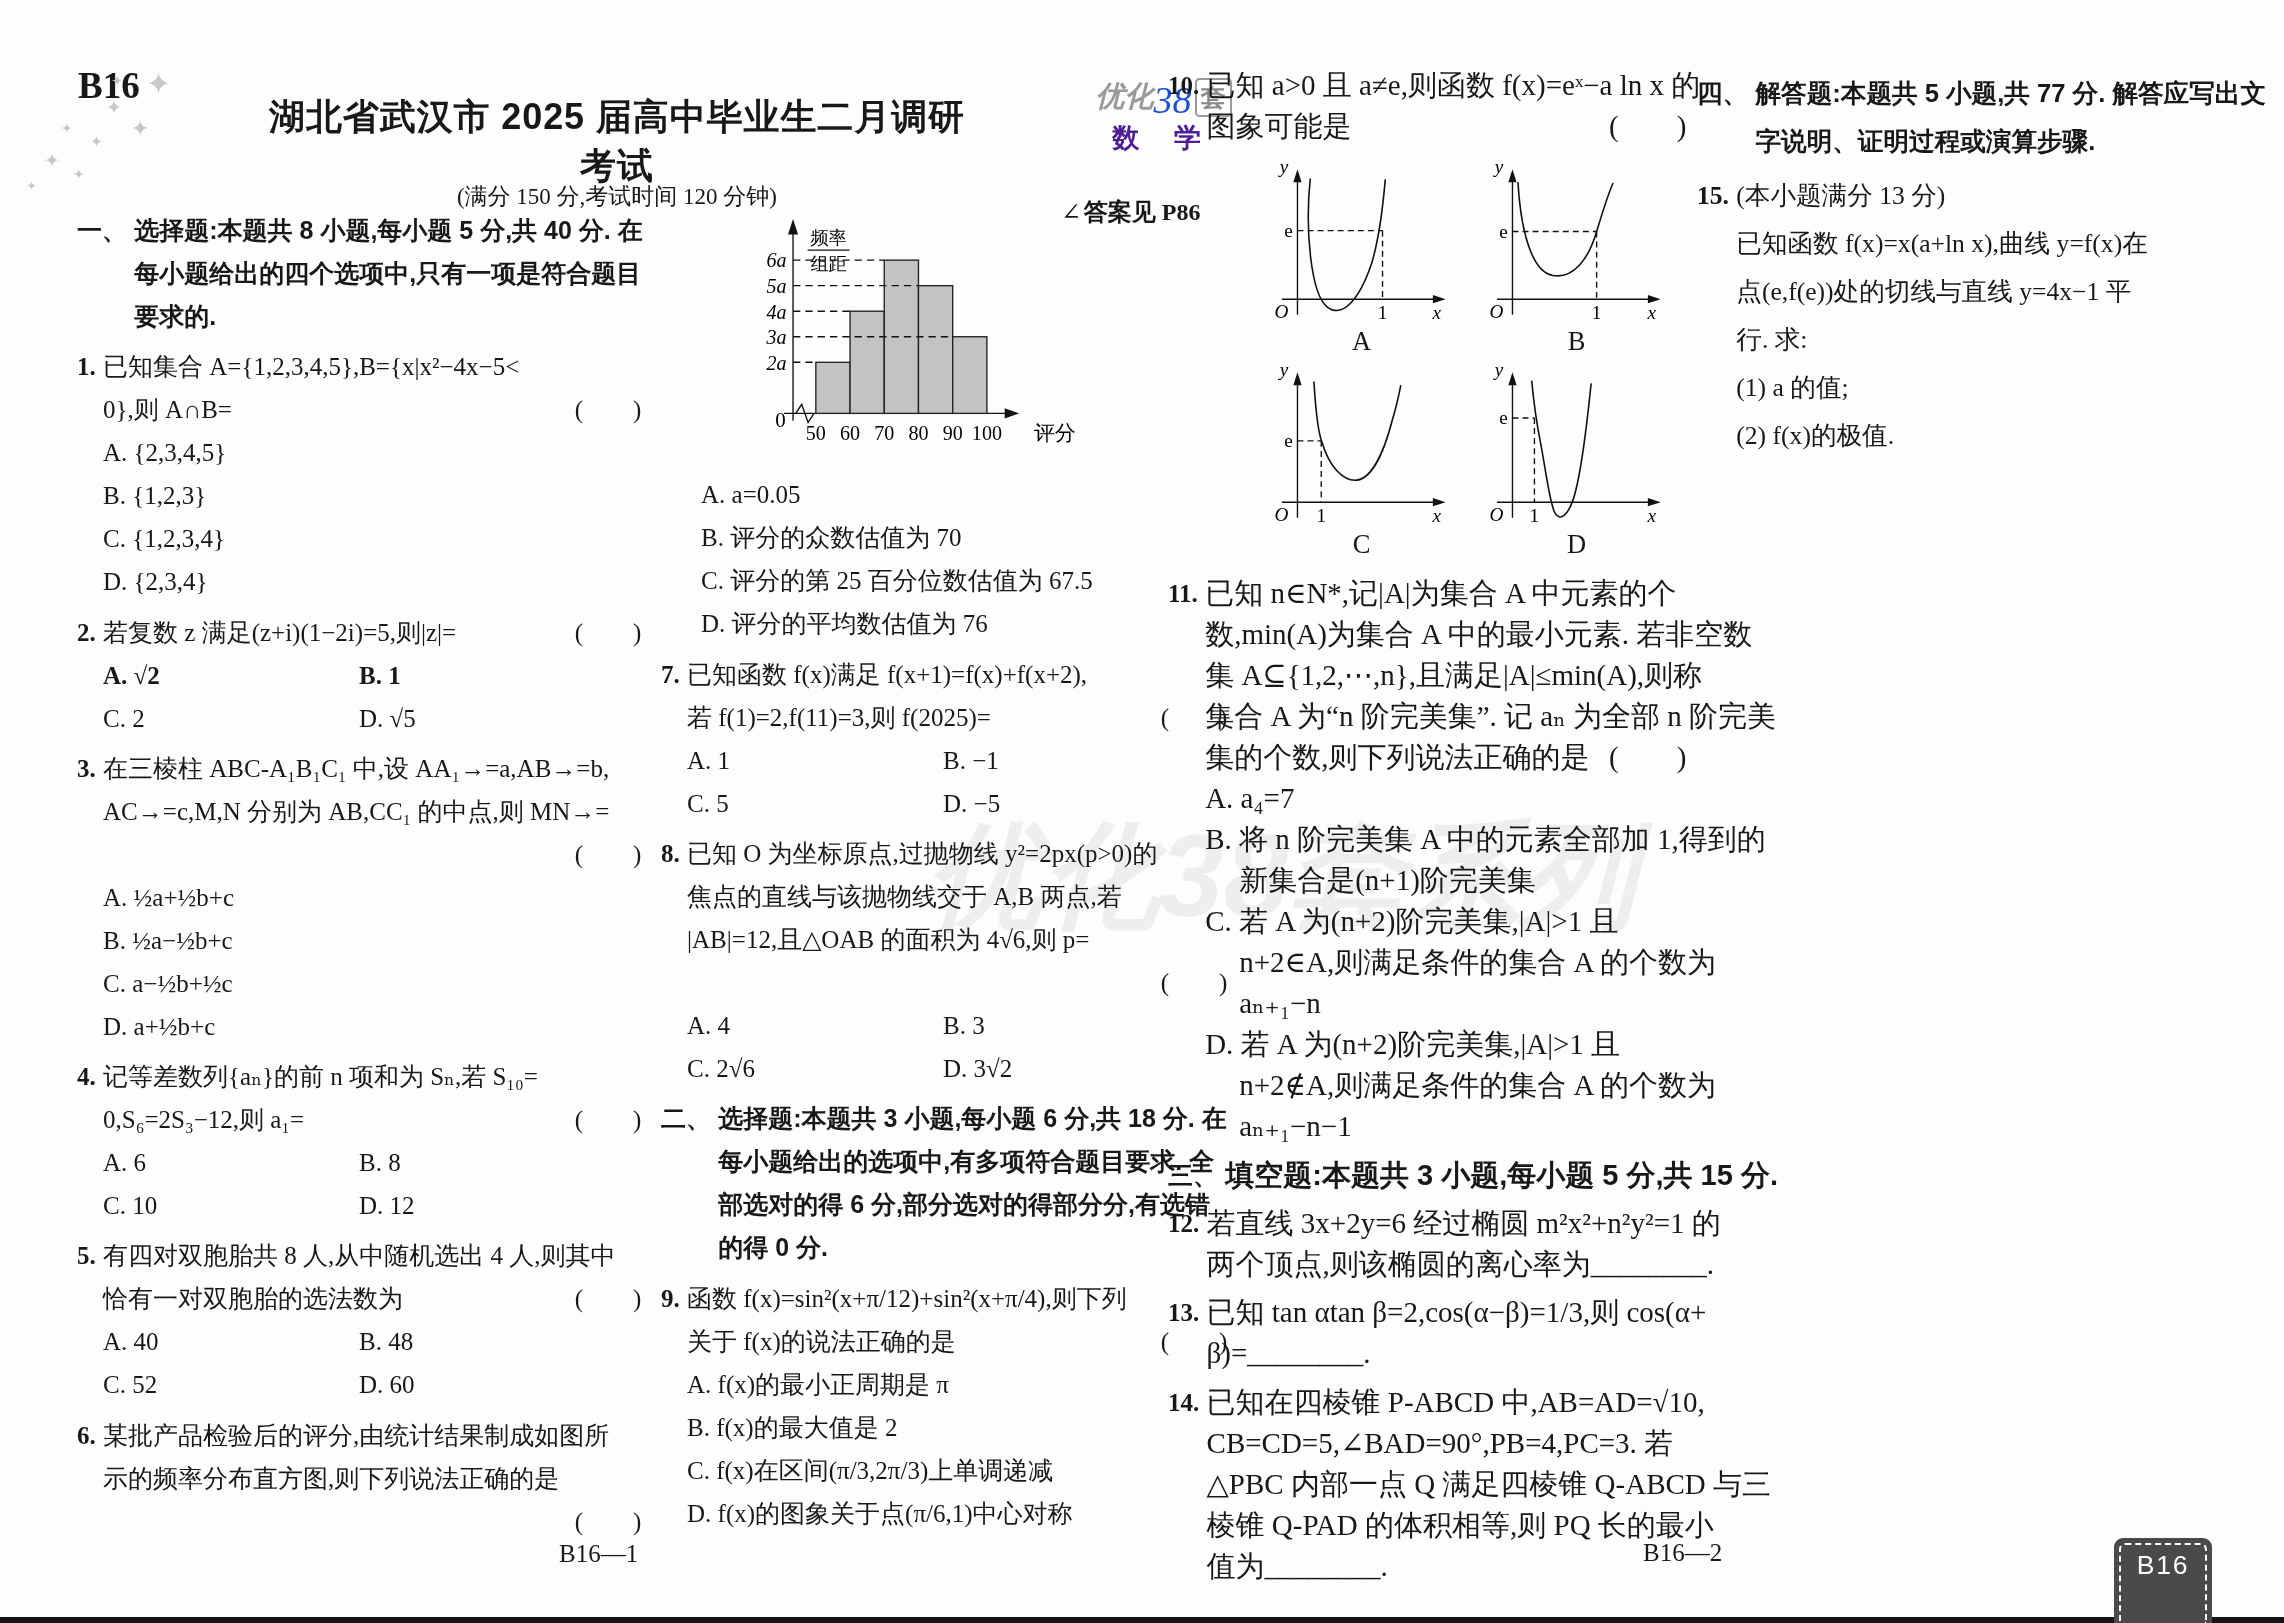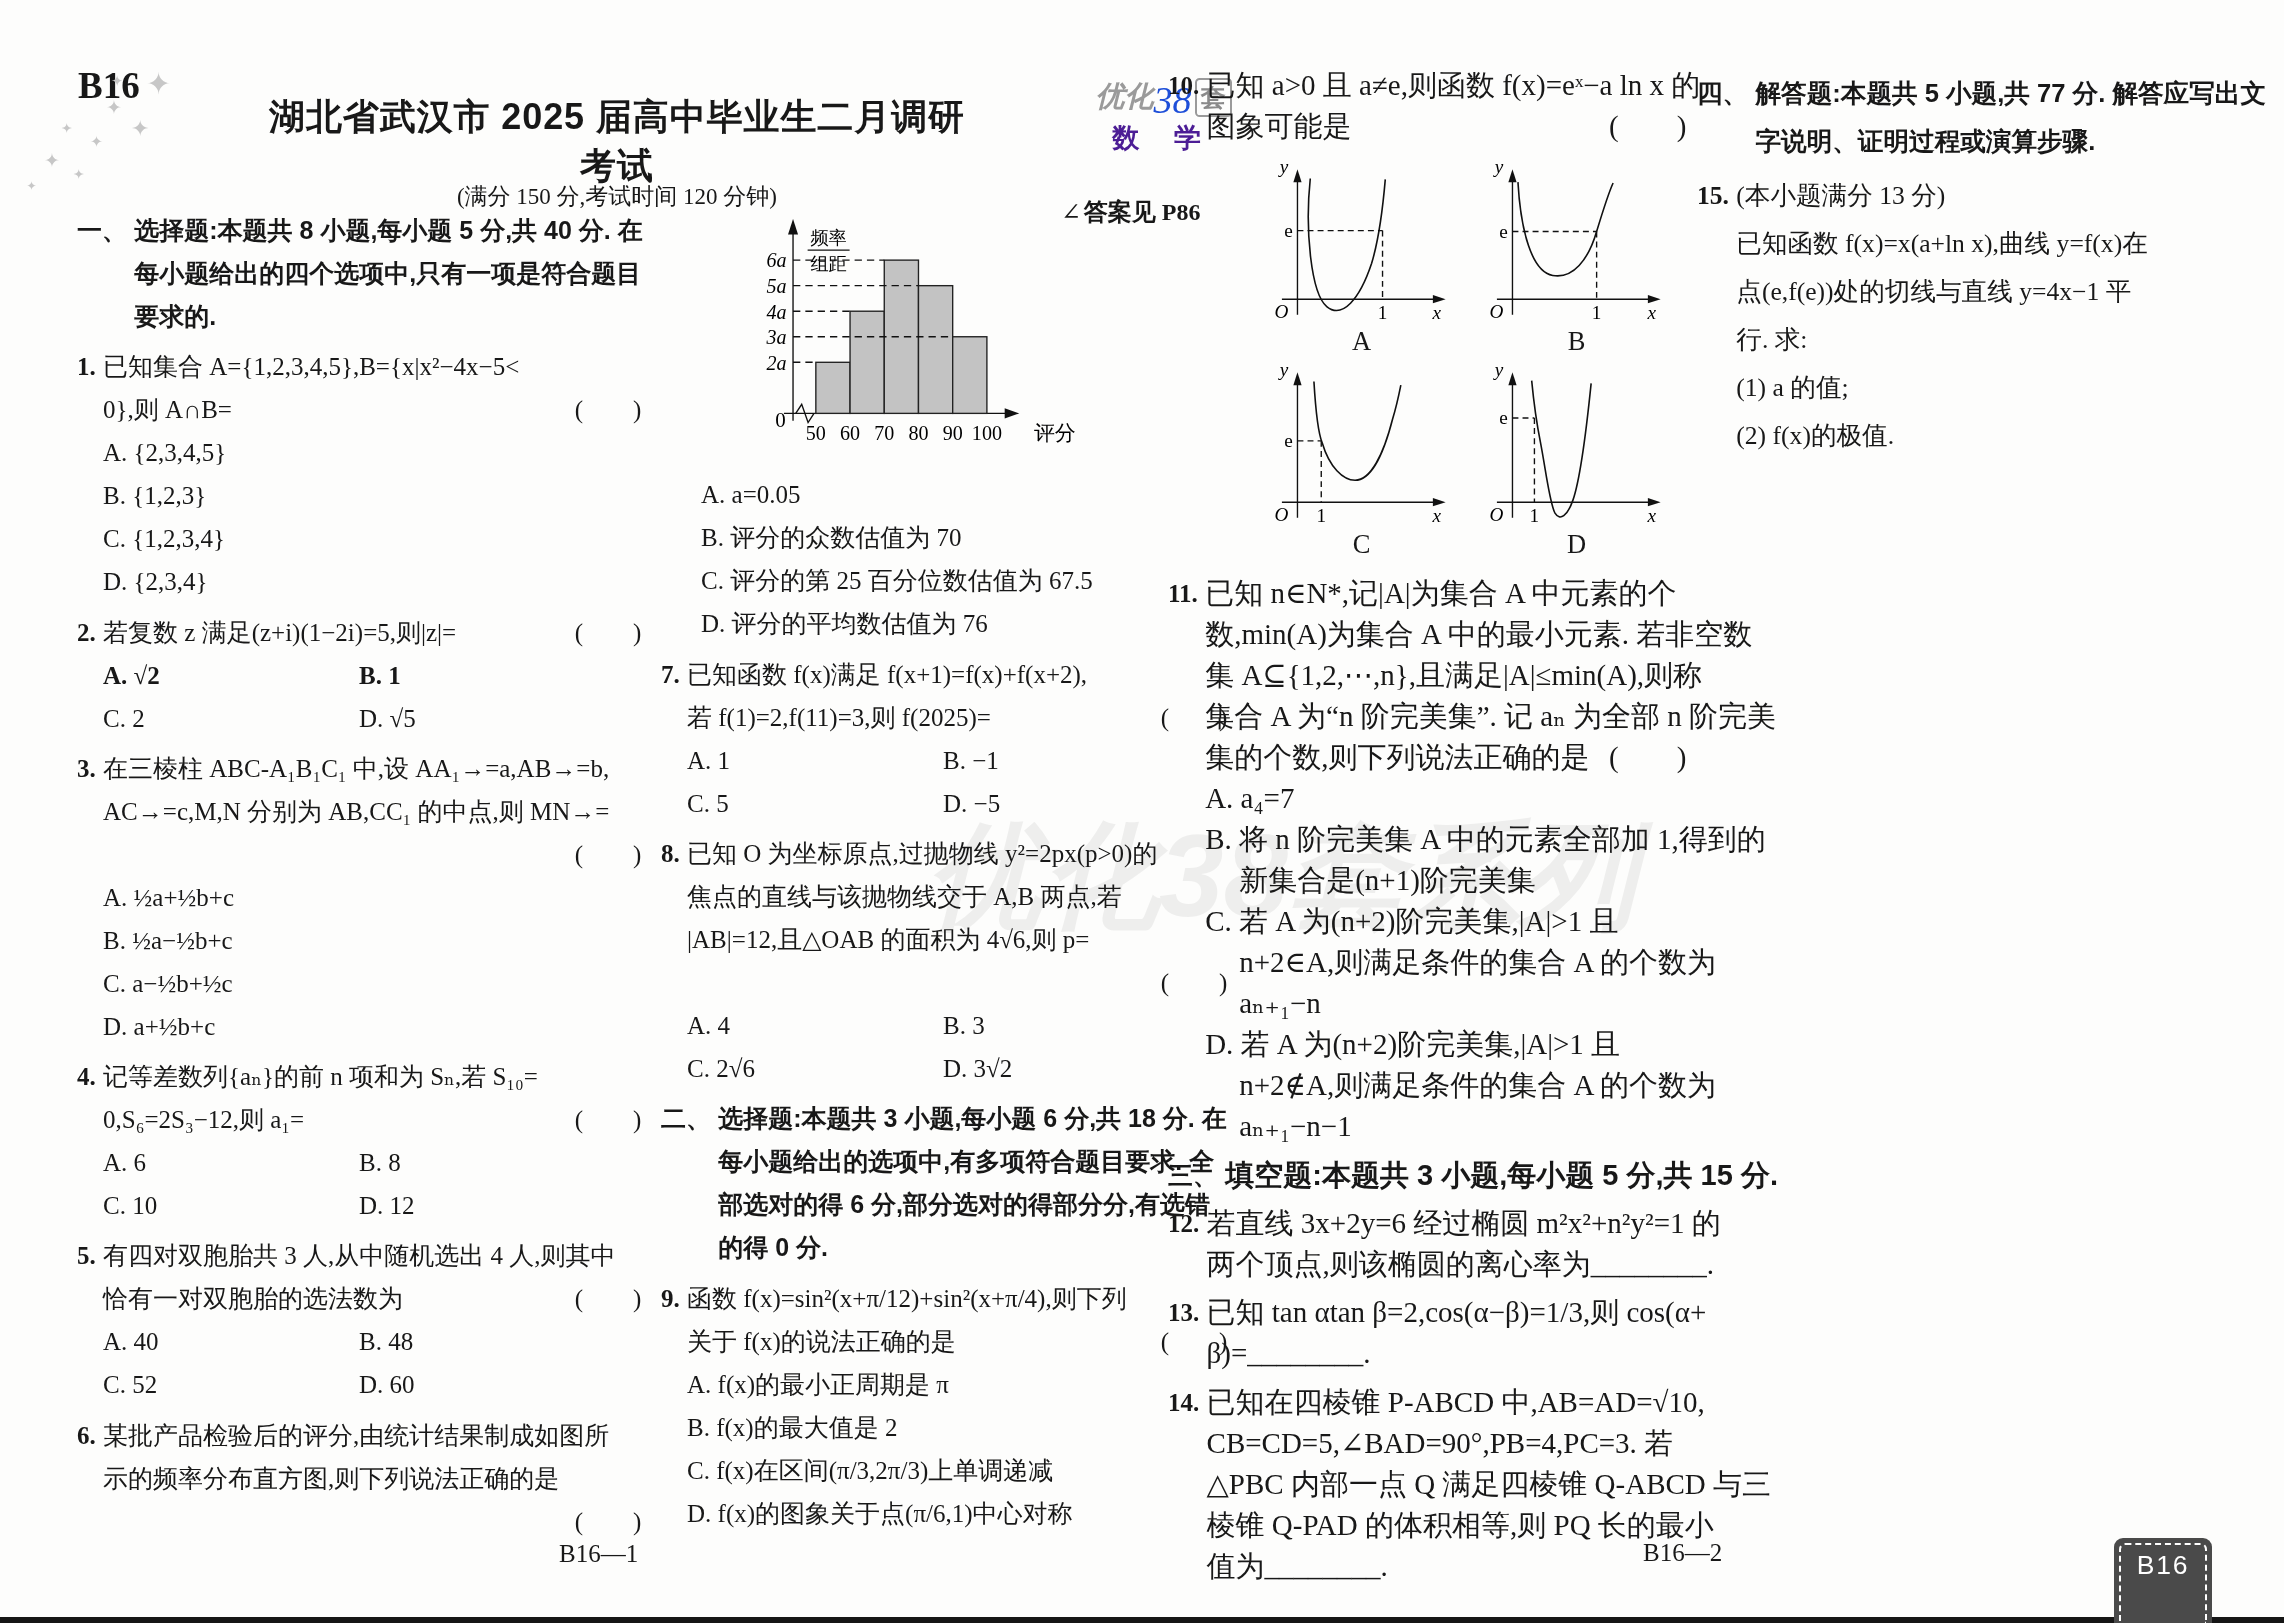--- a/index.html
+++ b/index.html
@@ -205,21 +205,21 @@
               <span class="o2b">D. 12</span>
             </div>
           </div>
         </div>
       </div>
       <div class="block">
         <div class="row">
           <span class="qnum">5.</span>
           <div class="qbody">
             <div class="line">
-              <span class="lt">有四对双胞胎共 3 人,从中随机选出 4 人,则其中</span>
+              <span class="lt">有四对双胞胎共 8 人,从中随机选出 4 人,则其中</span>
             </div>
             <div class="line">
               <span class="lt">恰有一对双胞胎的选法数为</span>
               <span class="br">(　　)</span>
             </div>
             <div class="line optrow" style="justify-content: flex-start;">
               <span class="o2a">A. 40</span>
               <span class="o2b">B. 48</span>
             </div>
             <div class="line optrow" style="justify-content: flex-start;">

